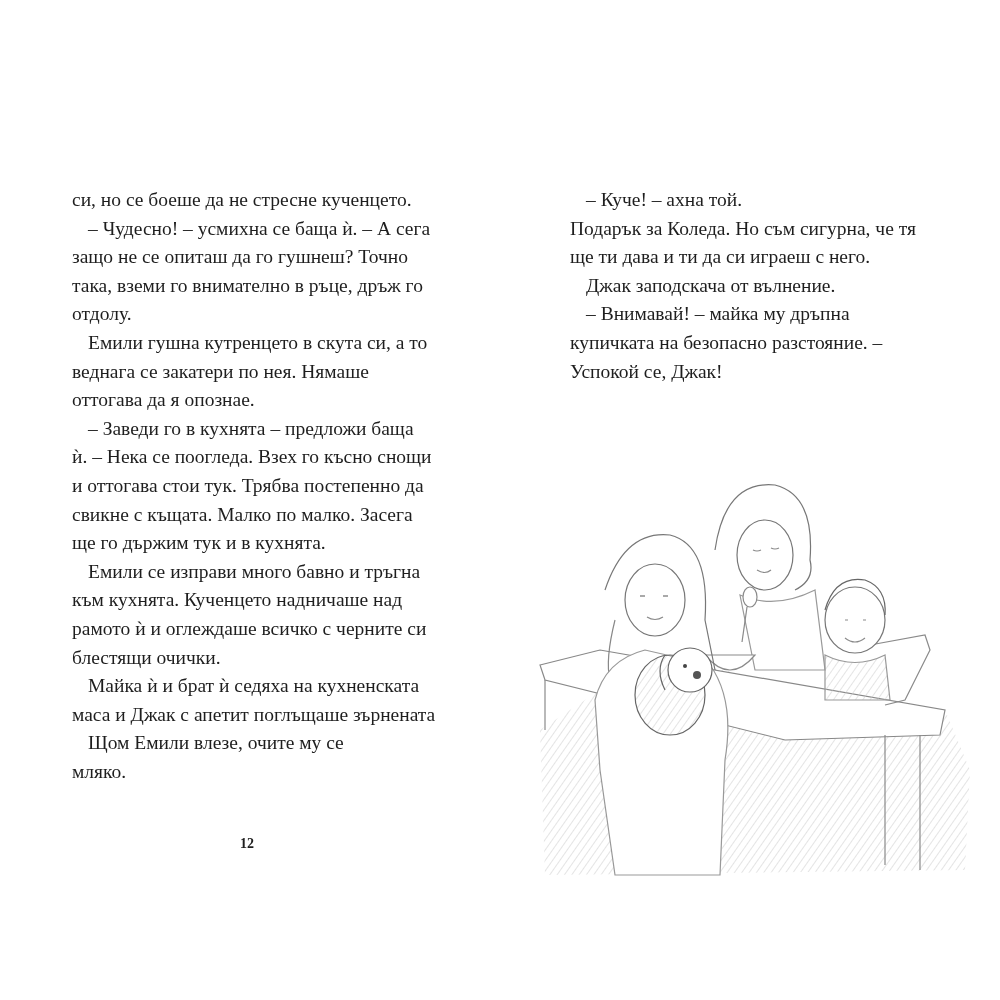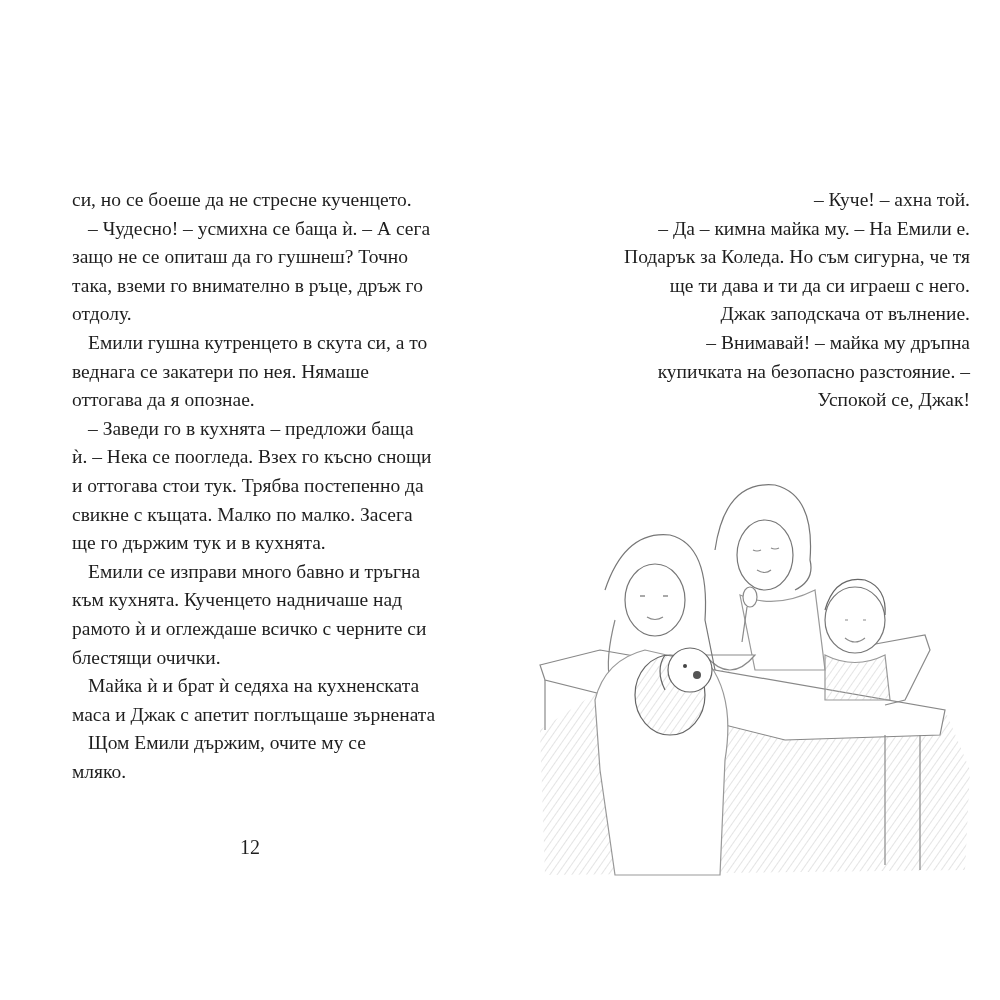--- a/index.html
+++ b/index.html
@@ -1,23 +1,23 @@
 <!DOCTYPE html>
 <html><head>
 <meta charset="utf-8">
 <style>
   html, body { margin:0; padding:0; background:#ffffff; }
   body { width:1000px; height:1000px; position:relative; overflow:hidden;
          font-family: "Liberation Serif", "DejaVu Serif", serif; color:#1e1e1e; }
   .col { position:absolute; top:186px; font-size:19.5px; line-height:28.6px; }
   .col-left { left:72px; width:400px; }
-  .col-right { left:570px; width:400px;text-align:right; }
+  .col-right { left:570px; width:400px; }
   .line { display:block; white-space:nowrap; }
   .indent { padding-left:16px; }
-  .page-num { position:absolute; top:836px; left:240px; font-size:20px; }
+  .page-num { position:absolute; top:836px; left:240px; font-size:14px;font-weight:bold; }
   .illus { position:absolute; left:525px; top:470px; width:455px; height:420px; }
 </style>
 </head>
 <body>
 
 <div class="col col-left" id="left-col">
     <span class="line">си, но се боеше да не стресне кученцето.</span>
     <span class="line indent">– Чудесно! – усмихна се баща ѝ. – А сега</span>
     <span class="line">защо не се опиташ да го гушнеш? Точно</span>
     <span class="line">така, вземи го внимателно в ръце, дръж го</span>
@@ -29,28 +29,27 @@
     <span class="line">ѝ. – Нека се поогледа. Взех го късно снощи</span>
     <span class="line">и оттогава стои тук. Трябва постепенно да</span>
     <span class="line">свикне с къщата. Малко по малко. Засега</span>
     <span class="line">ще го държим тук и в кухнята.</span>
     <span class="line indent">Емили се изправи много бавно и тръгна</span>
     <span class="line">към кухнята. Кученцето надничаше над</span>
     <span class="line">рамото ѝ и оглеждаше всичко с черните си</span>
     <span class="line">блестящи очички.</span>
     <span class="line indent">Майка ѝ и брат ѝ седяха на кухненската</span>
     <span class="line">маса и Джак с апетит поглъщаше зърнената</span>
-    <span class="line indent">Щом Емили държим, очите му се</span>
+    <span class="line indent">Щом Емили влезе, очите му се</span>
     <span class="line">мляко.</span>
   </div>
 <div class="page-num">12</div>
 
 <div class="col col-right" id="right-col">
     <span class="line indent">– Куче! – ахна той.</span>
-    <span class="line indent">– Да – кимна майка му. – На Емили е.</span>
     <span class="line">Подарък за Коледа. Но съм сигурна, че тя</span>
     <span class="line">ще ти дава и ти да си играеш с него.</span>
     <span class="line indent">Джак заподскача от вълнение.</span>
     <span class="line indent">– Внимавай! – майка му дръпна</span>
     <span class="line">купичката на безопасно разстояние. –</span>
     <span class="line">Успокой се, Джак!</span>
   </div>
 
 <div class="illus">
   <svg width="455" height="420" viewBox="0 0 455 420" fill="none" stroke="#8a8a8a" stroke-width="1.2">

